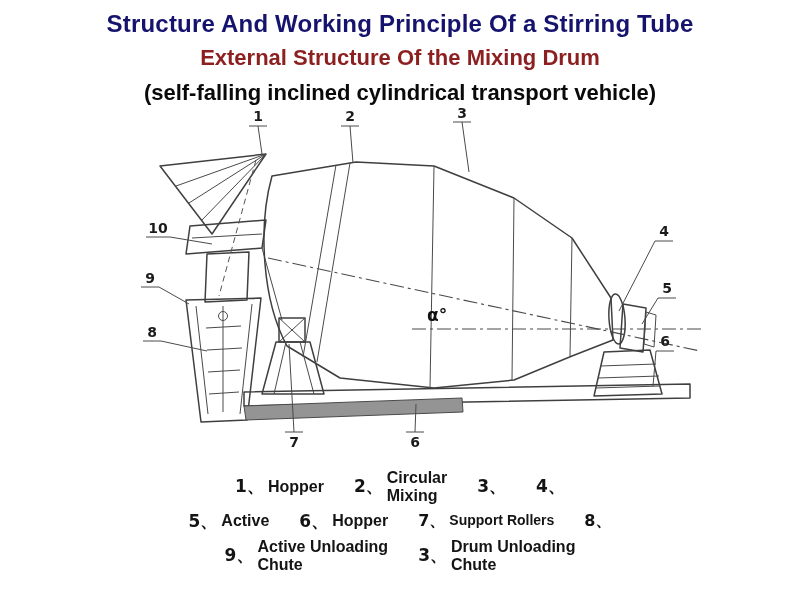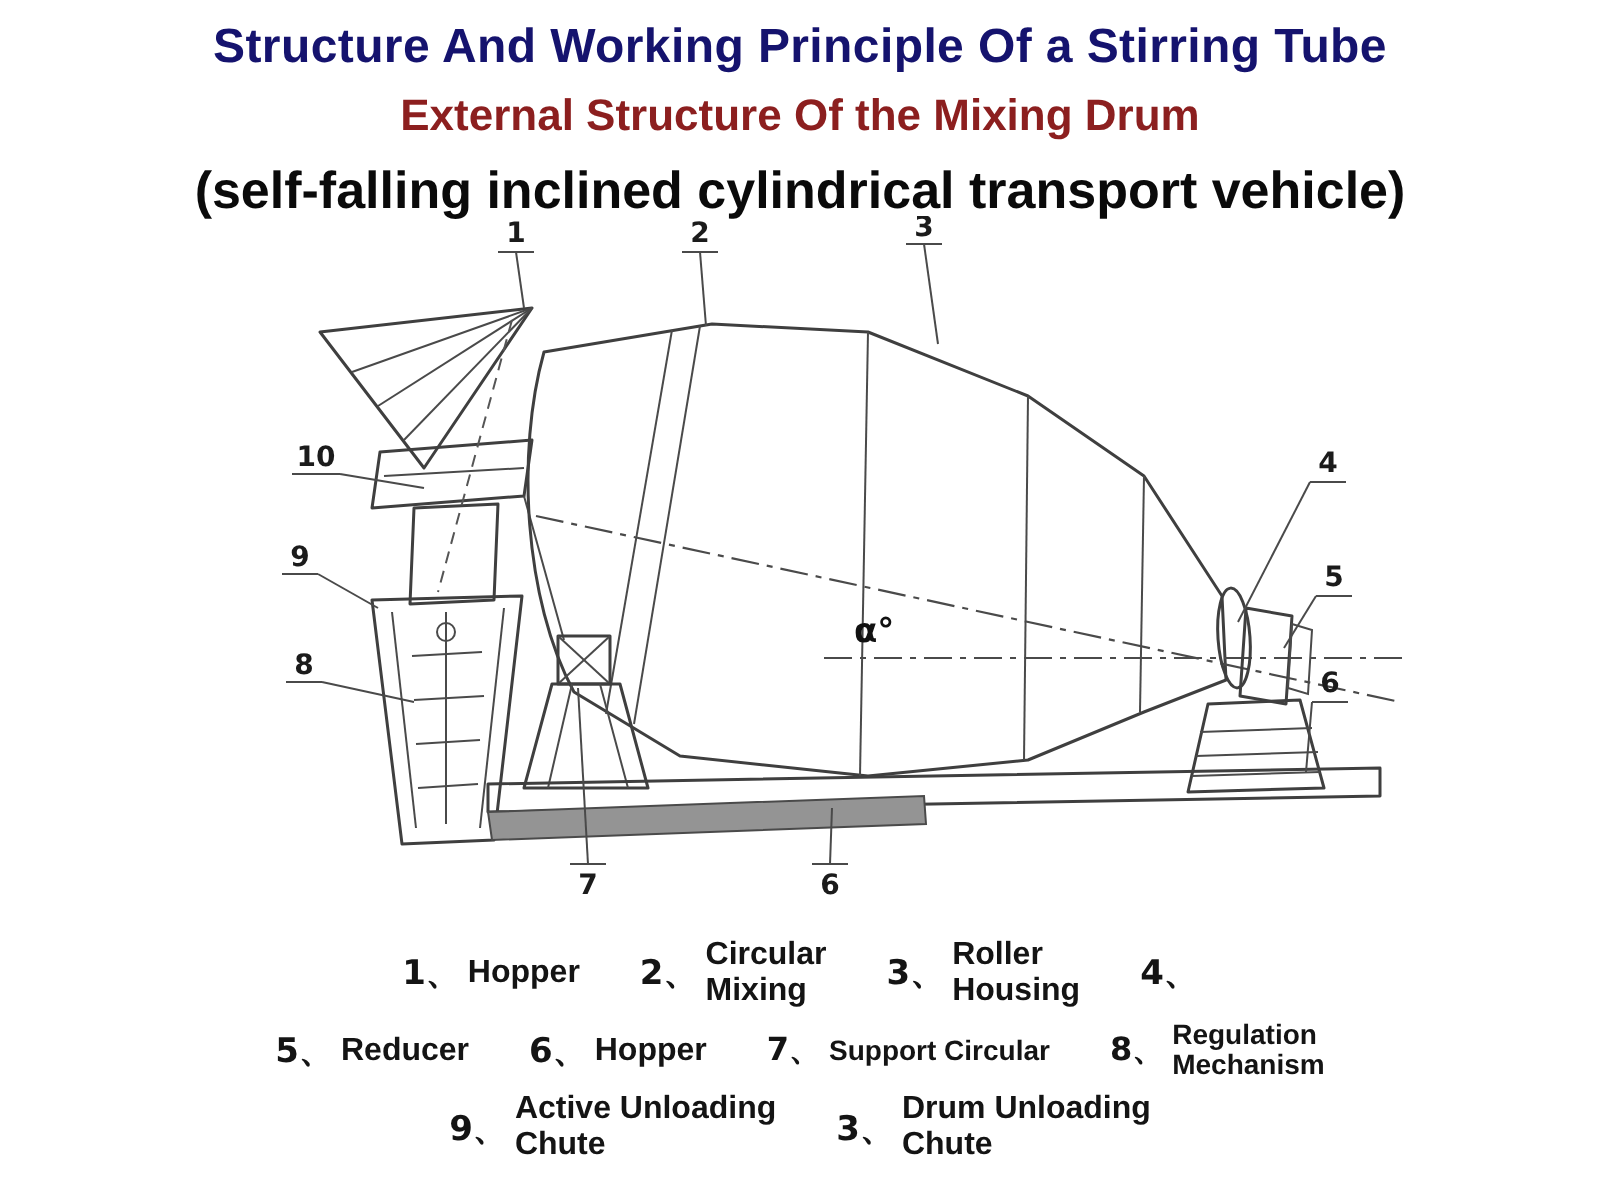--- a/index.html
+++ b/index.html
@@ -5,21 +5,21 @@
   html,body { margin:0; padding:0; }
   body {
     width:800px; height:600px; background:#ffffff; position:relative; overflow:hidden;
     font-family:"Liberation Sans", sans-serif;
   }
   .stage { position:absolute; inset:0; }
 
   header { text-align:center; padding-top:10px; }
   .t1 { font-size:24px; font-weight:800; color:#15136e; margin:0 0 7px 0; letter-spacing:.2px; }
   .t2 { font-size:22px; font-weight:800; color:#8c1f1f; margin:0 0 9px 0;text-align:center; }
-  .t3 { font-size:26px; font-weight:800; color:#0a0a0a; margin:0; }
+  .t3 { font-size:22px; font-weight:800; color:#0a0a0a; margin:0; }
 
   .diagram { position:absolute; left:0; top:108px; width:800px; height:354px; }
   svg { display:block; }
 
   
   .ln   { stroke:#3f3f3f; fill:none; stroke-width:1.5; stroke-linejoin:round; }
   .thin { stroke:#4a4a4a; fill:none; stroke-width:1; }
   .dash { stroke:#4a4a4a; fill:none; stroke-width:1.1; stroke-dasharray:14 4 3 4; }
   .dsh2 { stroke:#555; fill:none; stroke-width:1; stroke-dasharray:6 4; }
   .cl   { stroke:#4a4a4a; fill:none; stroke-width:1; }
@@ -183,44 +183,40 @@
         <span class="num">1、</span>
         <span class="lbl">Hopper</span>
       </div>
       <div class="li">
         <span class="num">2、</span>
         <span class="lbl">Circular
 Mixing</span>
       </div>
       <div class="li">
         <span class="num">3、</span>
-        <span class="lbl">Roller
-Housing</span>
       </div>
       <div class="li">
         <span class="num">4、</span>
       </div>
     </div>
     <div class="lrow">
       <div class="li">
         <span class="num">5、</span>
-        <span class="lbl">Reducer</span>
+        <span class="lbl">Active</span>
       </div>
       <div class="li">
         <span class="num">6、</span>
         <span class="lbl">Hopper</span>
       </div>
       <div class="li sm">
         <span class="num">7、</span>
-        <span class="lbl">Support Circular</span>
+        <span class="lbl">Support Rollers</span>
       </div>
       <div class="li sm">
         <span class="num">8、</span>
-        <span class="lbl">Regulation
-Mechanism</span>
       </div>
     </div>
     <div class="lrow">
       <div class="li">
         <span class="num">9、</span>
         <span class="lbl">Active Unloading
 Chute</span>
       </div>
       <div class="li">
         <span class="num">3、</span>

